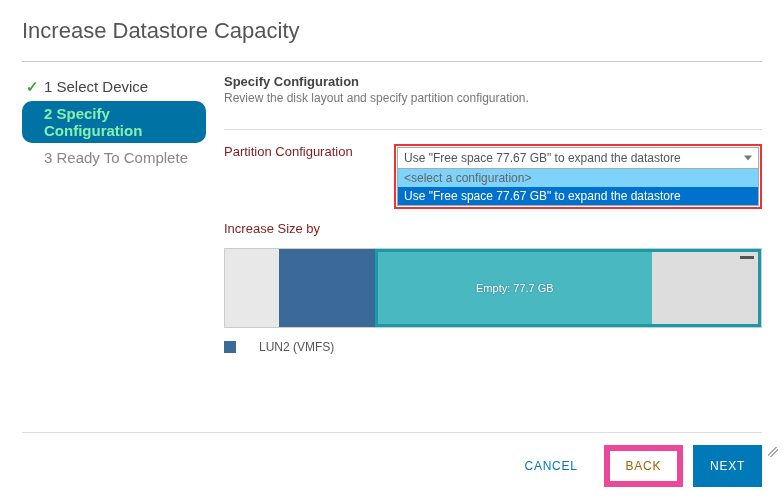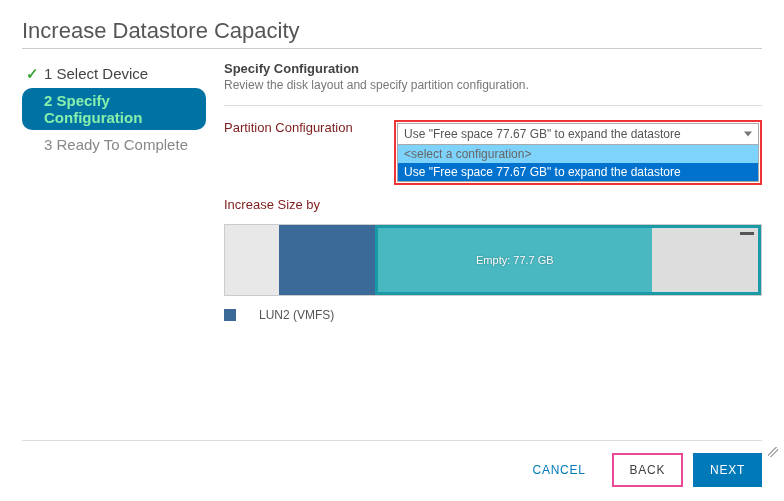--- a/index.html
+++ b/index.html
@@ -10,40 +10,40 @@
       height: 501px;
       padding: 18px 22px;
       color: #444;
       font-size: 13px;
       position: relative;
     }
     .dialog-title {
       font-size: 22px;
       font-weight: 300;
       color: #555;
-      padding-bottom: 4px;
+      padding-bottom: 17px;
       border-bottom: 1px solid #ccc;
       margin-bottom: 12px;
     }
     .content { display: flex; gap: 18px; }
     .sidebar { width: 184px; flex-shrink: 0; }
     .step { padding: 4px 8px 4px 22px; position: relative; font-size: 15px; margin-bottom: 2px; }
     .step.done { color: #444; }
     .step.done::before {
       content: "✓"; color: #3ba638; font-weight: bold;
       position: absolute; left: 4px; top: 4px;
     }
     .step.active {
       background: #0072a3; color: #86efac; font-weight: 600;
       border-radius: 10px;
     }
     .step.pending { color: #888; }
     .main { flex: 1; min-width: 0; }
     .section-title { font-weight: 600; font-size: 13px; color: #444; margin-bottom: 2px; }
-    .section-desc { color: #777; font-size: 12px; margin-bottom: 13px; }
+    .section-desc { color: #777; font-size: 12px; margin-bottom: 24px; }
     .hr { border-top: 1px solid #ddd; margin-bottom: 14px; }
     .form-row { display: flex; align-items: flex-start; margin-bottom: 12px; }
     .form-label { width: 170px; flex-shrink: 0; font-size: 13px; color: #7f1d1d; }
     .form-control { flex: 1; }
     .highlight-box {
       border: 2px solid #e33; padding: 1px;
     }
     .select-closed {
       border: 1px solid #aaa; padding: 3px 22px 3px 6px;
       font-size: 12px; color: #555; position: relative; background: #fff;
@@ -56,21 +56,21 @@
     }
     .dropdown-list {
       border: 1px solid #aaa; border-top: none; background: #7dd3fc;
     }
     .dropdown-option {
       padding: 2px 6px; font-size: 12px;
     }
     .dropdown-option.placeholder { color: #666; }
     .dropdown-option.selected { background: #0072ce; color: #fff; }
     .disk-bar {
-      margin-top: 8px; height: 72px; display: flex; overflow: hidden;
+      margin-top: 8px; height: 80px; display: flex; overflow: hidden;
       border: 1px solid #ccc; width: 100%;
     }
     .seg-left { background: #e8e8e8; width: 10%; }
     .seg-used { background: #3b6a99; width: 18%; }
     .seg-expand {
       background: #4ab8c1; border: 3px solid #189ba7;
       flex: 1; position: relative; display: flex;
     }
     .seg-expand-inner { flex: 1; color: #fff; font-size: 11px; display: flex; align-items: center; justify-content: center; text-shadow: 0 0 2px rgba(0,0,0,0.4); }
     .seg-free { width: 28%; background: #ddd; position: relative; }
@@ -85,21 +85,21 @@
       position: absolute; left: 22px; right: 22px; bottom: 14px;
       border-top: 1px solid #ddd; padding-top: 12px;
       display: flex; justify-content: flex-end; gap: 10px;
     }
     .btn {
       font-size: 12px; letter-spacing: 0.06em; padding: 8px 16px;
       border: 1px solid transparent; cursor: pointer; background: none;
       font-family: inherit;
     }
     .btn-link { color: #0079b8; border: none; }
-    .btn-outline { color: #404040; border: 2px solid #ec4899; background: #fff; }
+    .btn-outline { color: #a16207; border: 6px solid #ec4899; background: #fff; }
     .btn-primary { color: #fff; background: #0079b8; border: 1px solid #0079b8; }
     .resize-grip {
       position: absolute; right: 6px; bottom: 44px;
       width: 10px; height: 10px;
       background:
         linear-gradient(135deg, transparent 0 40%, #aaa 40% 50%, transparent 50% 60%, #aaa 60% 70%, transparent 70%);
     }
   </style>
 </head>
 <body>

